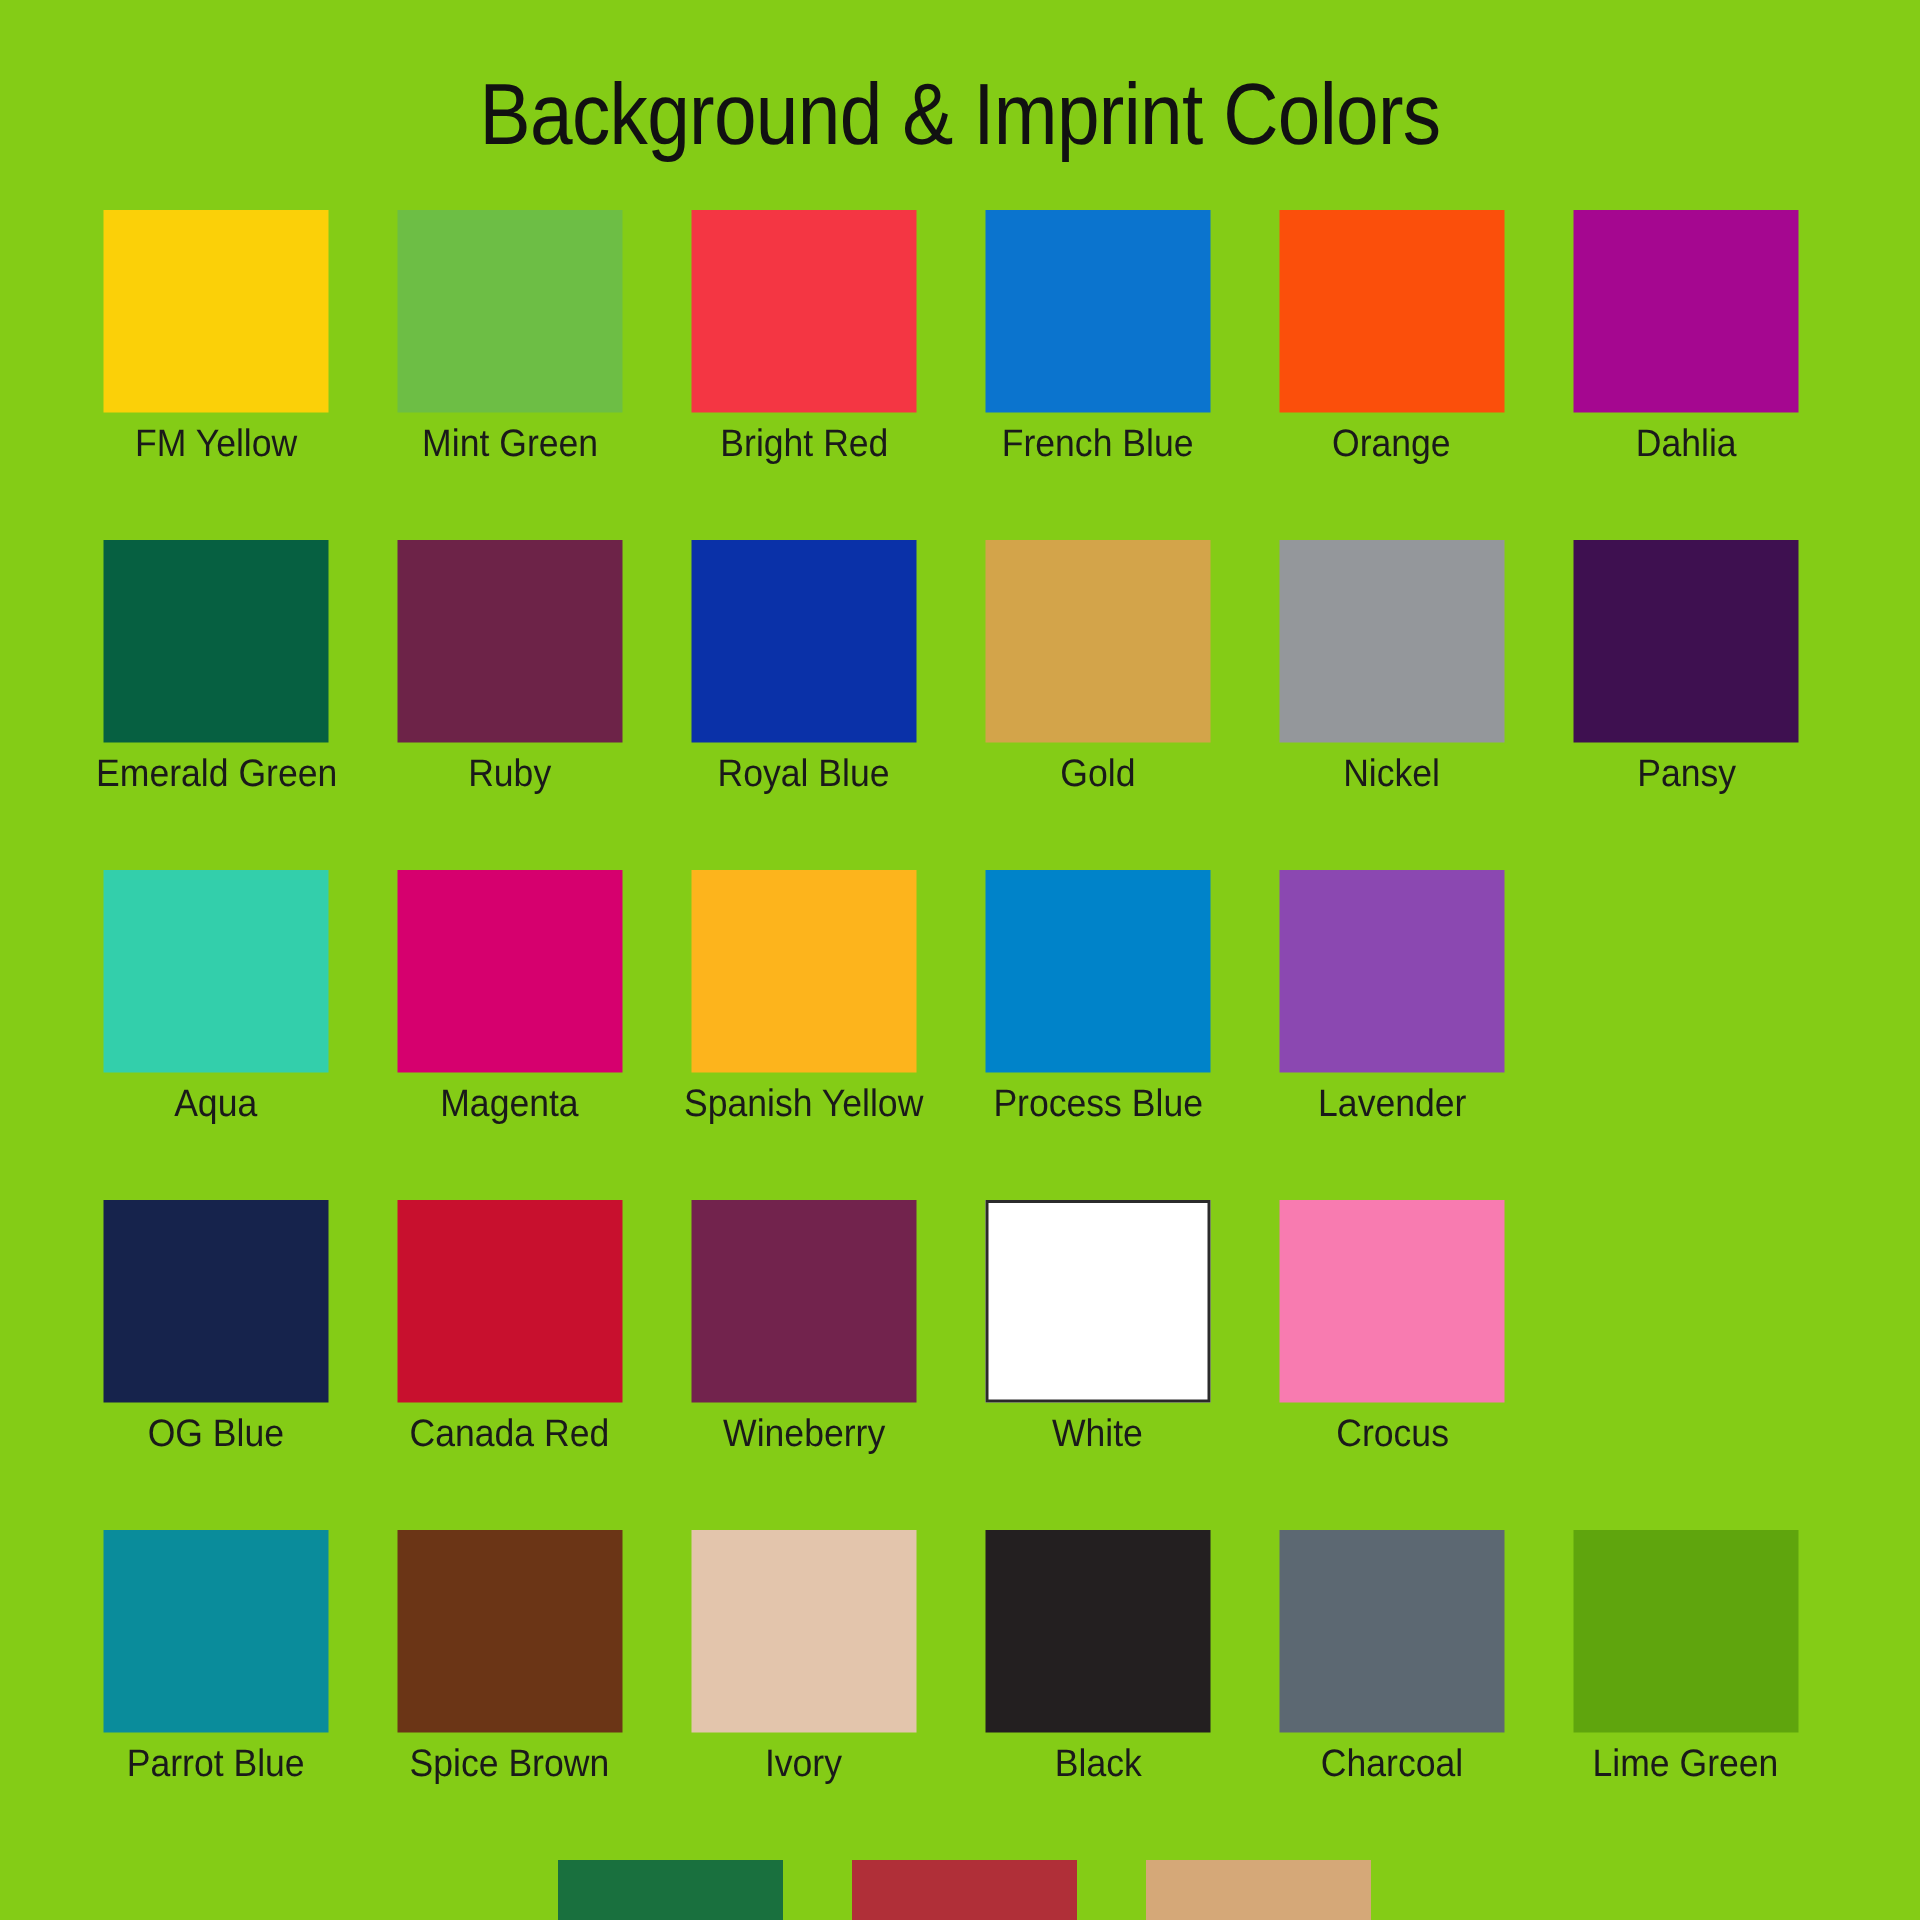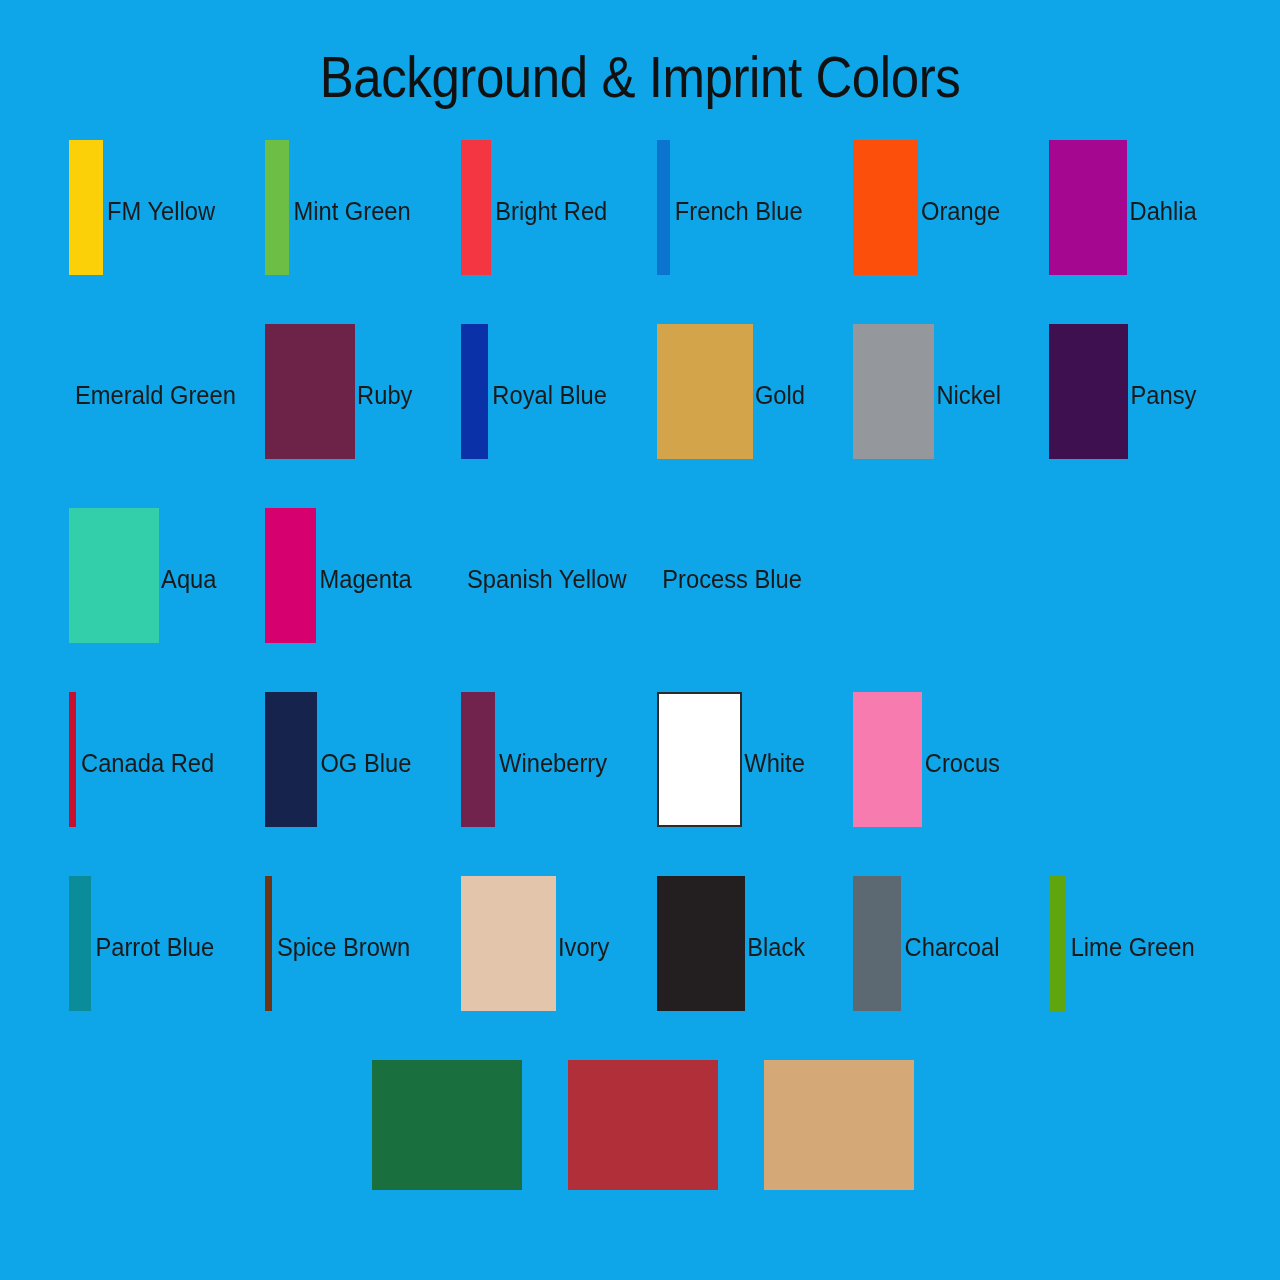--- a/index.html
+++ b/index.html
@@ -11,21 +11,21 @@
     width: 1280px;
     height: 1280px;
     font-family: "Liberation Sans", "DejaVu Sans", sans-serif;
     color: #000000;
     overflow: hidden;
   }
   #page {
     position: relative;
     width: 1280px;
     height: 1280px;
-    background: #0ea5e9;
+    background: #84cc16;
   }
   #title {
     position: absolute;
     top: 48px;
     left: 0;
     width: 1280px;
     text-align: center;
     font-size: 58px;
     font-weight: 400;
     letter-spacing: -0.5px;
@@ -50,21 +50,21 @@
   }
   .swatch-row.last-row {
     justify-content: center;
     margin-bottom: 0;
     padding-left: 18px;
   }
   .swatch-cell {
     width: 150px;
     margin-right: 46px;
     display: flex;
-    flex-direction: row;
+    flex-direction: column;
     align-items: center;
   }
   .swatch-cell:last-child {
     margin-right: 0;
   }
   .last-row .swatch-cell {
     margin-right: 46px;
   }
   .last-row .swatch-cell:last-child {
     margin-right: 0;
@@ -161,31 +161,35 @@
           <div class="swatch-label">Magenta</div>
         </div>
         <div class="swatch-cell">
           <div class="swatch-chip" style="background: rgb(253, 180, 28);"></div>
           <div class="swatch-label">Spanish Yellow</div>
         </div>
         <div class="swatch-cell">
           <div class="swatch-chip" style="background: rgb(0, 131, 201);"></div>
           <div class="swatch-label">Process Blue</div>
         </div>
-      </div>
-      <div class="swatch-row">
+        <div class="swatch-cell">
+          <div class="swatch-chip" style="background: rgb(139, 72, 177);"></div>
+          <div class="swatch-label">Lavender</div>
+        </div>
+      </div>
+      <div class="swatch-row">
+        <div class="swatch-cell">
+          <div class="swatch-chip" style="background: rgb(22, 35, 76);"></div>
+          <div class="swatch-label">OG Blue</div>
+        </div>
         <div class="swatch-cell">
           <div class="swatch-chip" style="background: rgb(200, 16, 46);"></div>
           <div class="swatch-label">Canada Red</div>
         </div>
         <div class="swatch-cell">
-          <div class="swatch-chip" style="background: rgb(22, 35, 76);"></div>
-          <div class="swatch-label">OG Blue</div>
-        </div>
-        <div class="swatch-cell">
           <div class="swatch-chip" style="background: rgb(114, 35, 77);"></div>
           <div class="swatch-label">Wineberry</div>
         </div>
         <div class="swatch-cell">
           <div class="swatch-chip bordered" style="background: rgb(255, 255, 255);"></div>
           <div class="swatch-label">White</div>
         </div>
         <div class="swatch-cell">
           <div class="swatch-chip" style="background: rgb(248, 123, 176);"></div>
           <div class="swatch-label">Crocus</div>

